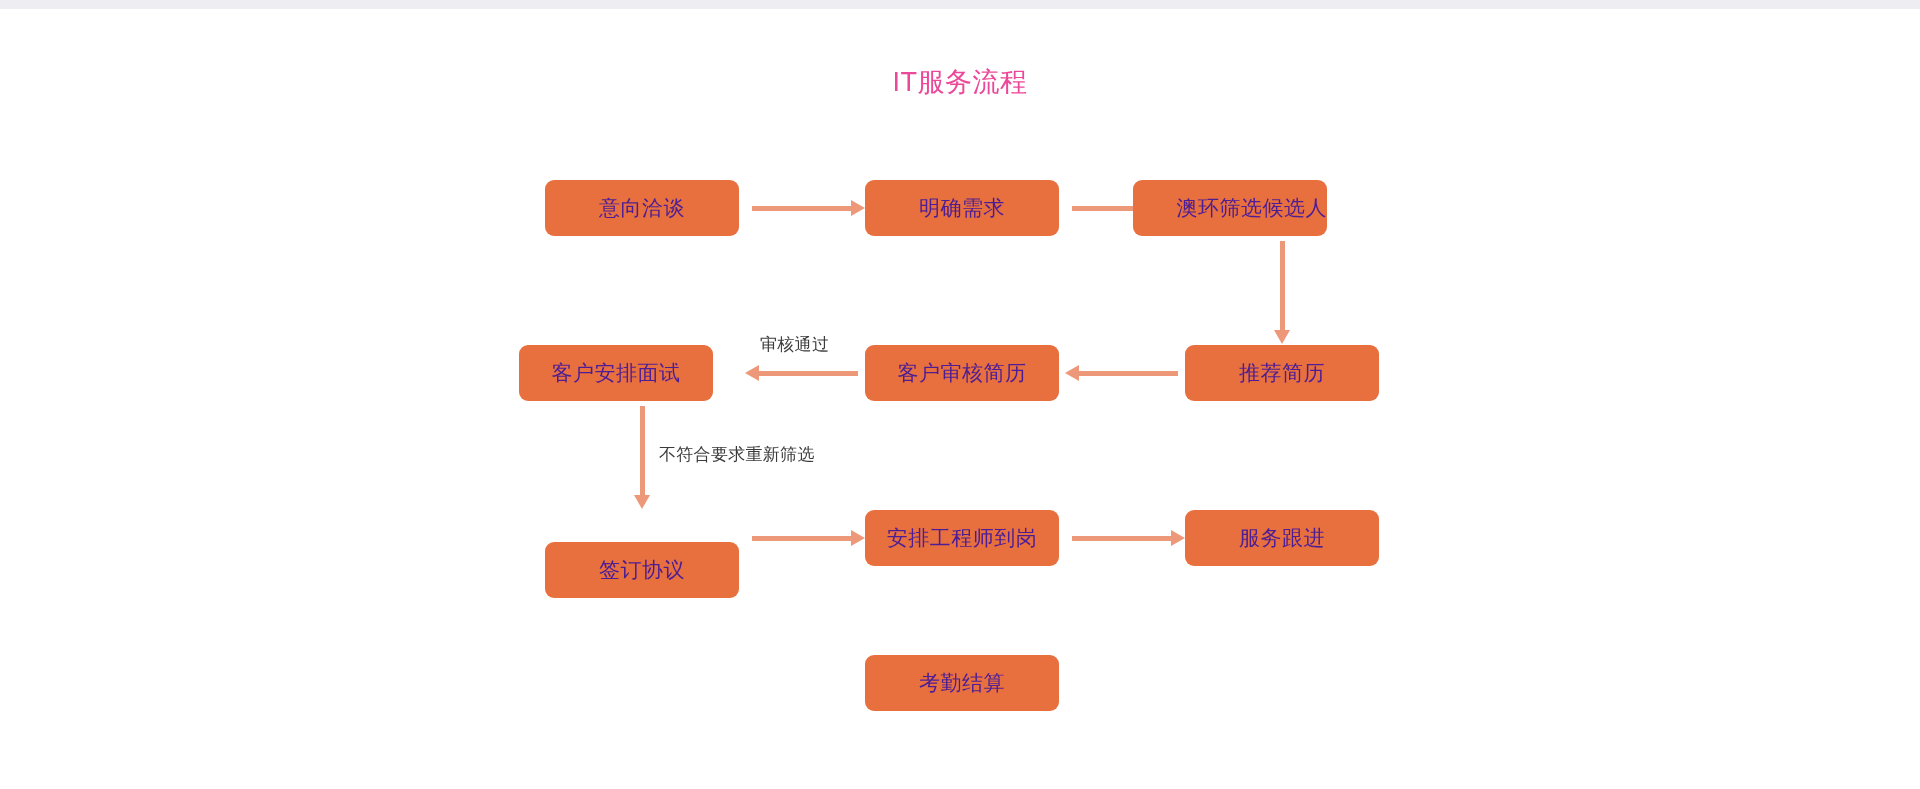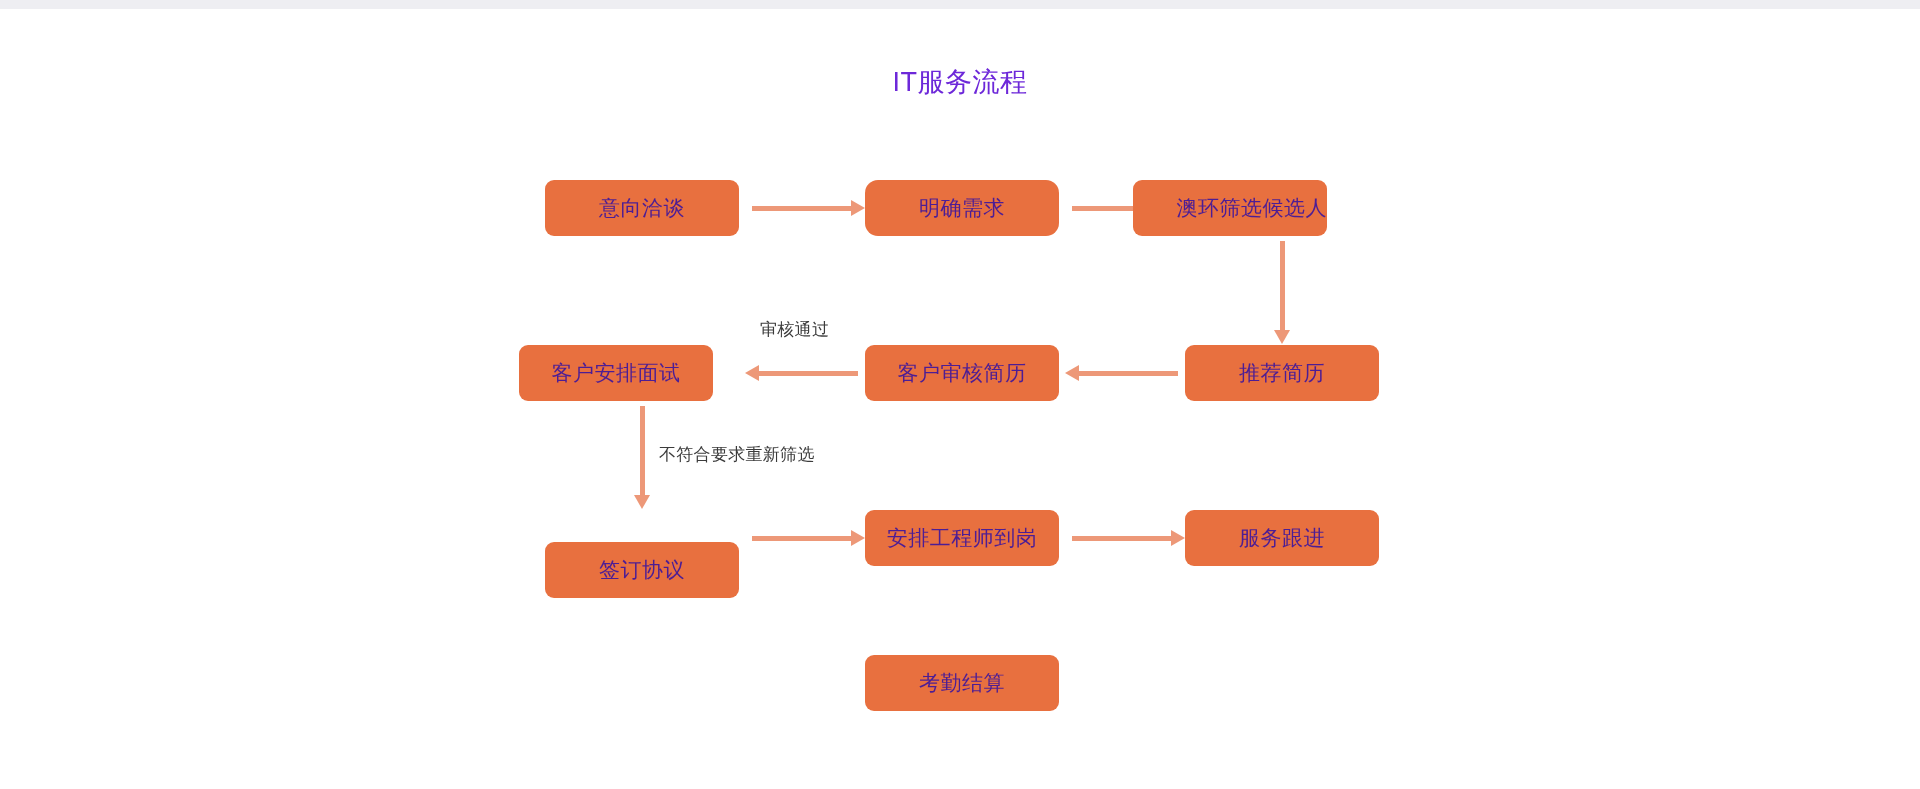--- a/index.html
+++ b/index.html
@@ -33,21 +33,21 @@
     height: 789px;
   }
 
   #flow-title {
     position: absolute;
     left: 0;
     top: 64px;
     width: 1920px;
     text-align: center;
     font-size: 27px;
-    color: #6d28d9;
+    color: #ec4899;
     letter-spacing: 0.5px;
     font-weight: 400;
     white-space: nowrap;
   }
 
   .node {
     position: absolute;
     width: 194px;
     height: 56px;
     border-radius: 9px;
@@ -116,39 +116,39 @@
 <div id="canvas">
 
   <div id="flow-title">IT服务流程</div>
 
   <div class="node" style="left:545px; top:180px;">意向洽谈</div>
 
   <div class="arrow-h right" style="left:752px; top:205.5px; width:100px;">
       <span class="head"></span>
     </div>
 
-  <div class="node" style="left:865px; top:180px;border-radius:13px;">明确需求</div>
+  <div class="node" style="left:865px; top:180px;">明确需求</div>
 
   <div class="arrow-h right" style="left:1072px; top:205.5px; width:100px;">
       <span class="head"></span>
     </div>
 
   <div class="node" style="left:1133px; top:180px;text-align:right;">澳环筛选候选人</div>
 
   <div class="arrow-v" style="left:1279.5px; top:241px; height:90px;">
       <span class="head"></span>
     </div>
 
   <div class="node" style="left:519px; top:345px;">客户安排面试</div>
 
   <div class="arrow-h left" style="left:758px; top:370.5px; width:100px;">
       <span class="head"></span>
     </div>
 
-  <div class="edge-label" style="left:760px; top:318px;text-align:center;">审核通过</div>
+  <div class="edge-label" style="left:760px; top:333px;text-align:center;">审核通过</div>
 
   <div class="node" style="left:865px; top:345px;">客户审核简历</div>
 
   <div class="arrow-h left" style="left:1078px; top:370.5px; width:100px;">
       <span class="head"></span>
     </div>
 
   <div class="node" style="left:1185px; top:345px;">推荐简历</div>
 
   <div class="arrow-v" style="left:639.5px; top:406px; height:90px;">

